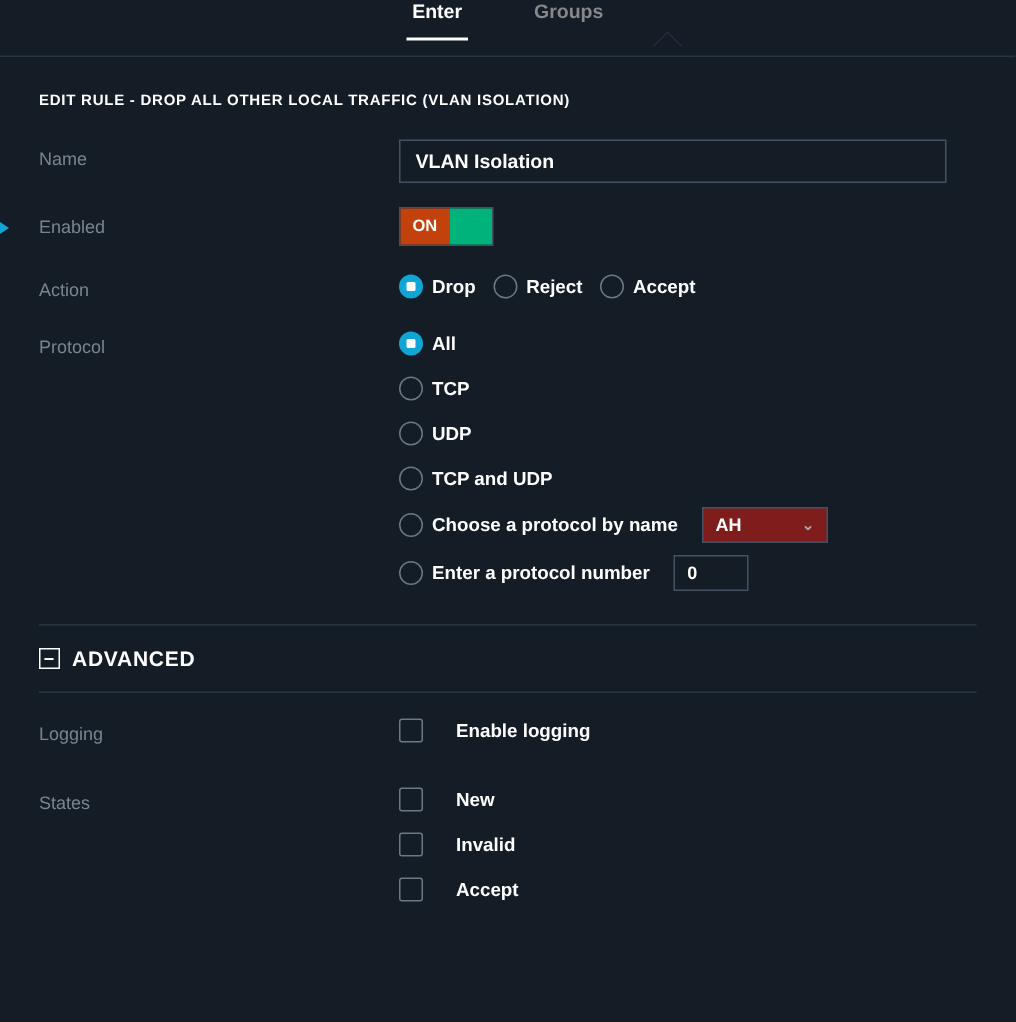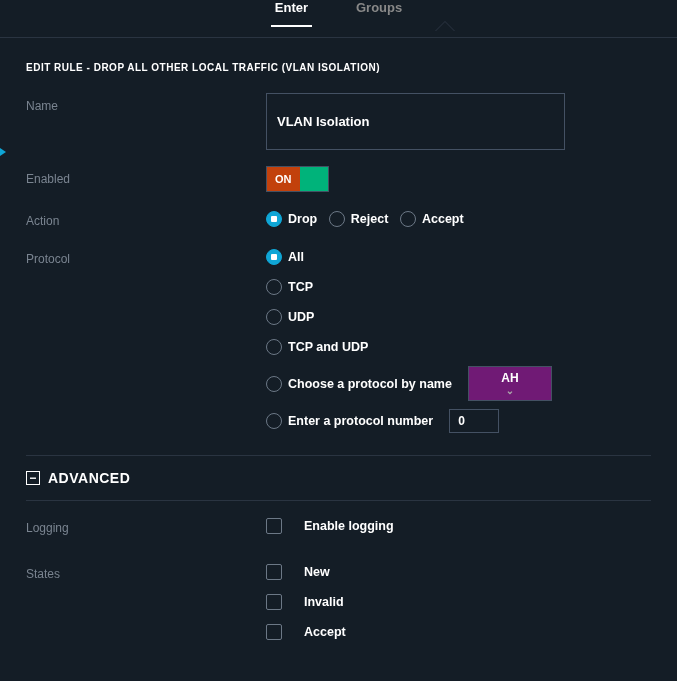--- a/index.html
+++ b/index.html
@@ -60,27 +60,27 @@
   .row.tall { margin-bottom: 10px; }
   .label-col {
     width: 240px;
     color: #7a8490;
     font-weight: normal;
     font-size: 12px;
     padding-top: 6px;
   }
   .field-col { flex: 1; }
   input[type="text"].text-input {
-    width: 299px;
+    width: 365px;
     background: #141d26;
     border: 1px solid #445163;
     color: #fff;
     font-weight: bold;
     font-size: 13px;
-    padding: 20px 10px;
+    padding: 6px 10px;
     outline: none;
   }
   .toggle {
     display: inline-flex;
     align-items: center;
     border: 1px solid #445163;
     height: 26px;
     cursor: pointer;
   }
   .toggle .lbl {
@@ -137,29 +137,28 @@
     width: 16px; height: 16px;
     border: 1.5px solid #6c7886;
     border-radius: 2px;
     flex-shrink: 0;
   }
   .select {
     display: inline-flex;
     align-items: center;
     justify-content: space-between;
     border: 1px solid #445163;
-    background: #701a75;
+    background: #7f1d1d;
     color: #fff;
     font-weight: bold;
     font-size: 12px;
     padding: 4px 8px;
     width: 84px;
     margin-left: 10px;
     cursor: pointer;
-    flex-direction: column;
   }
   .select .chev {
     font-size: 10px; color: #aaa;
   }
   .num-input {
     width: 50px;
     background: #141d26;
     border: 1px solid #445163;
     color: #fff;
     font-weight: bold;

